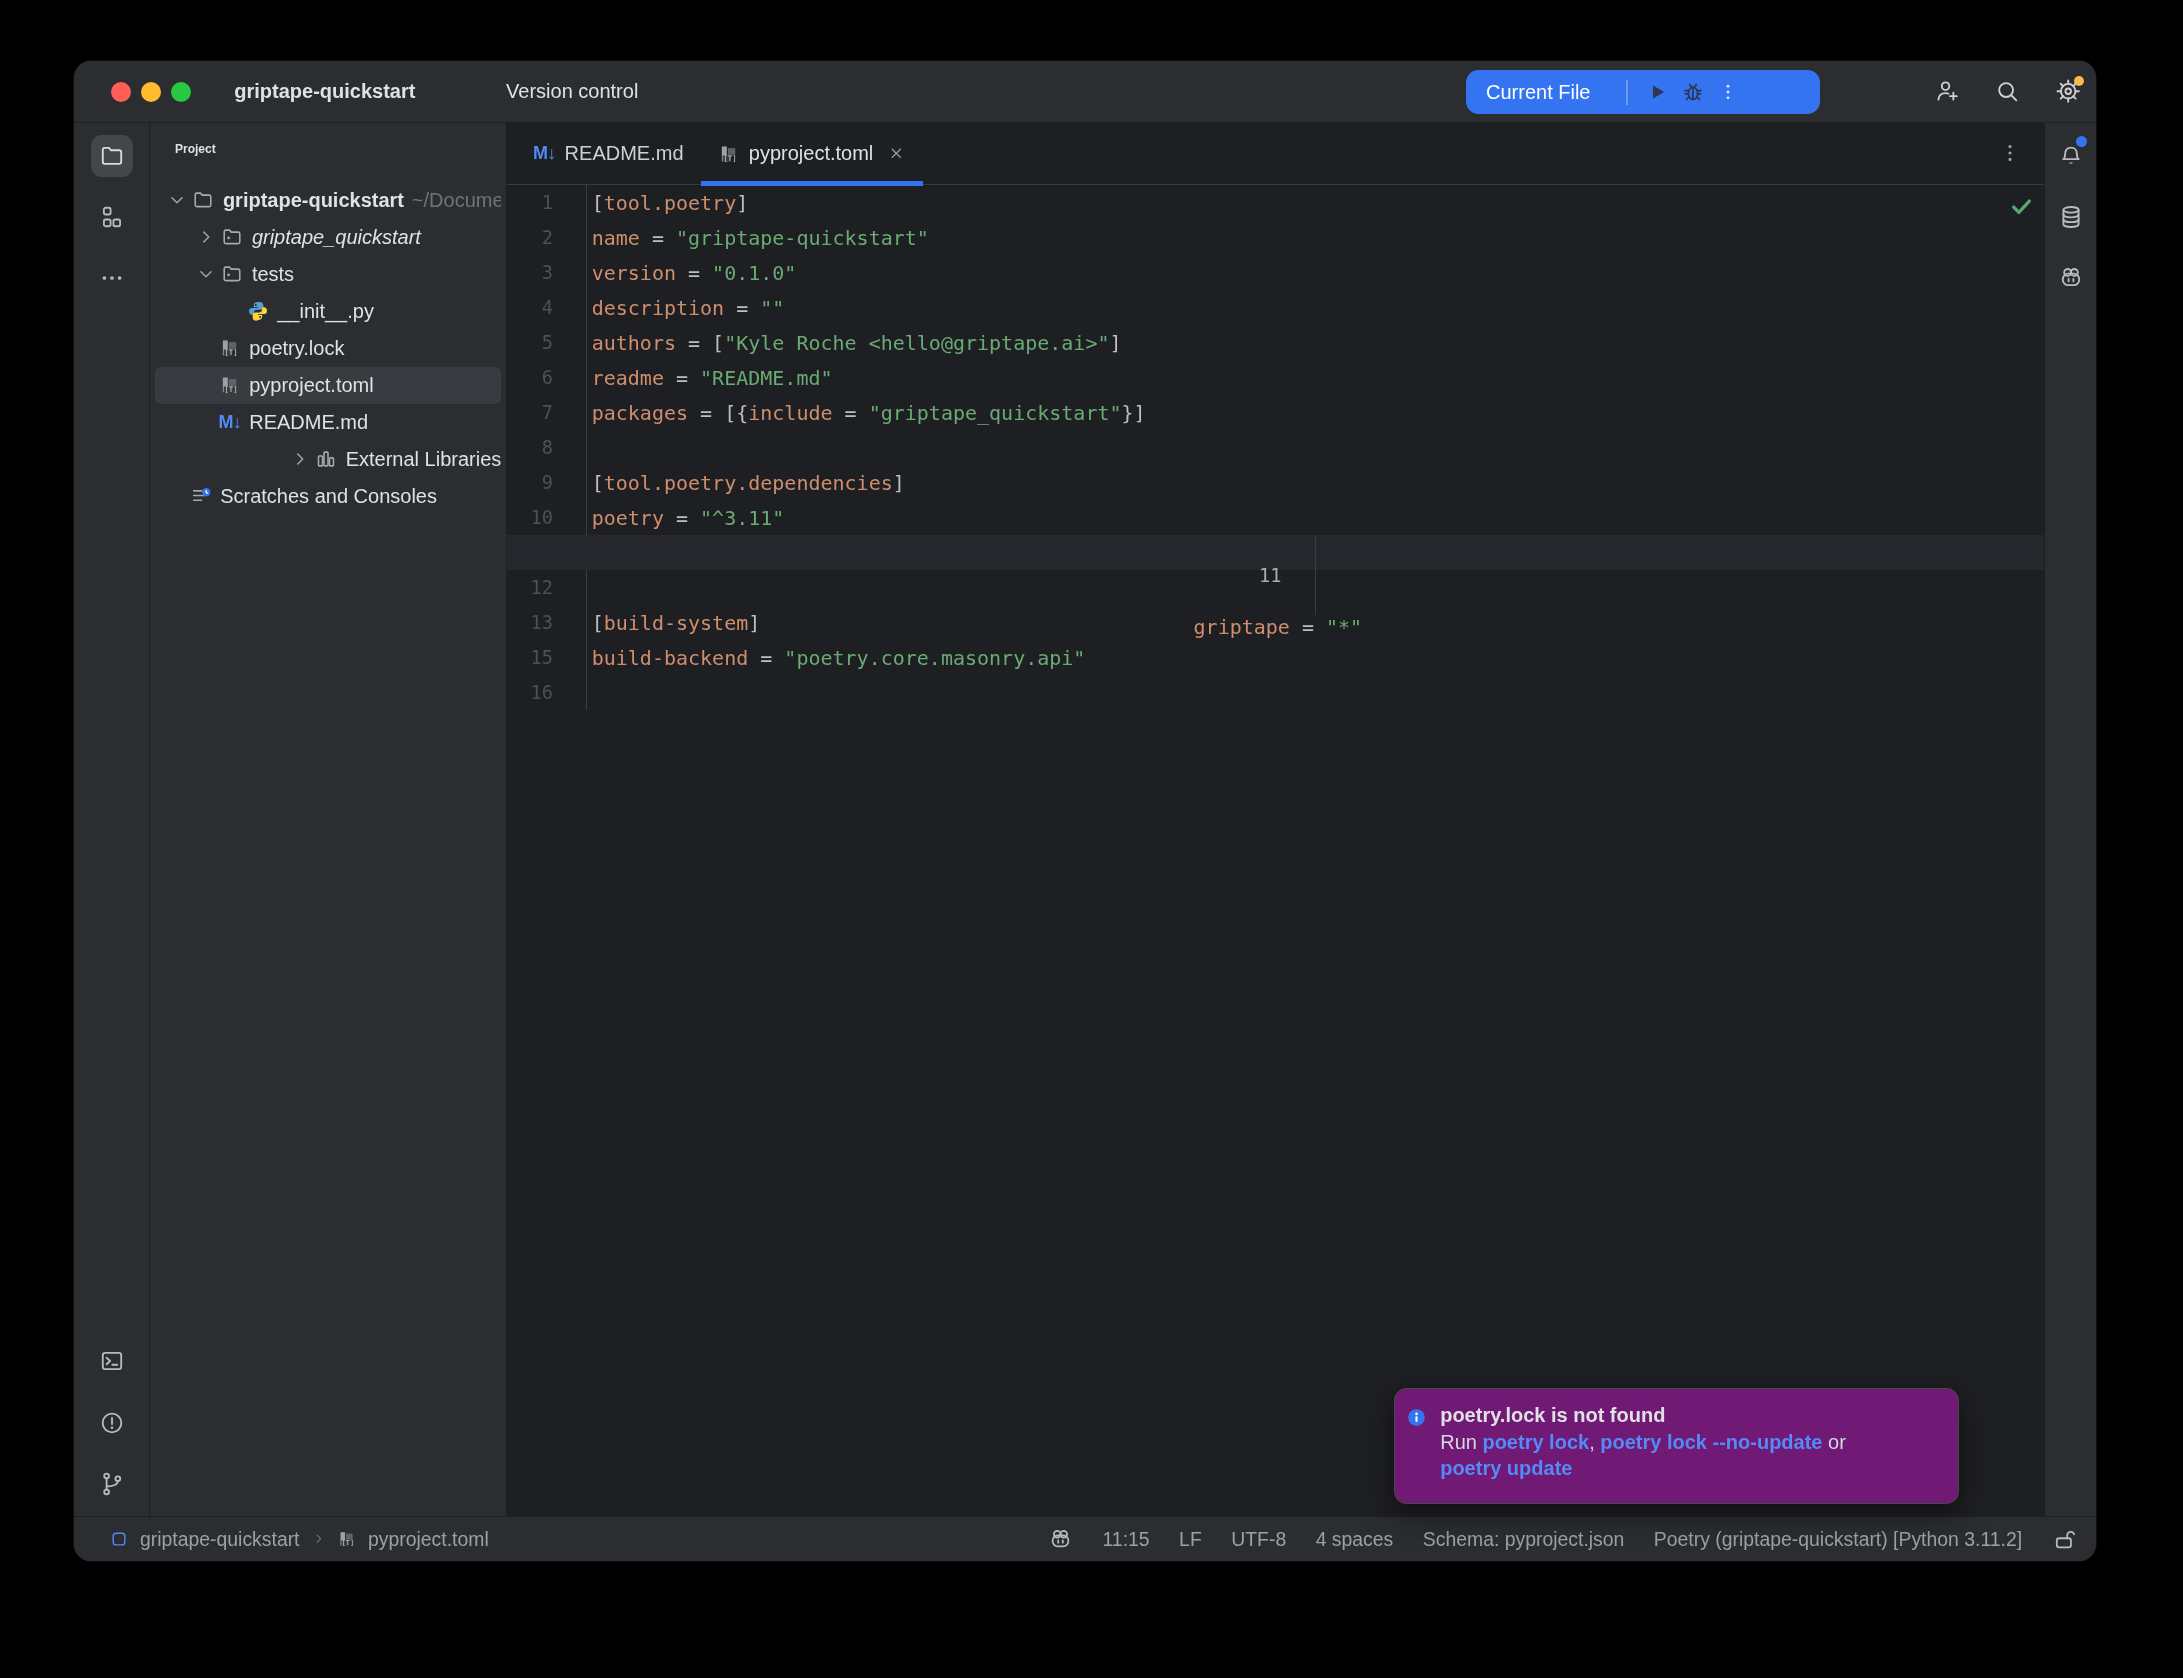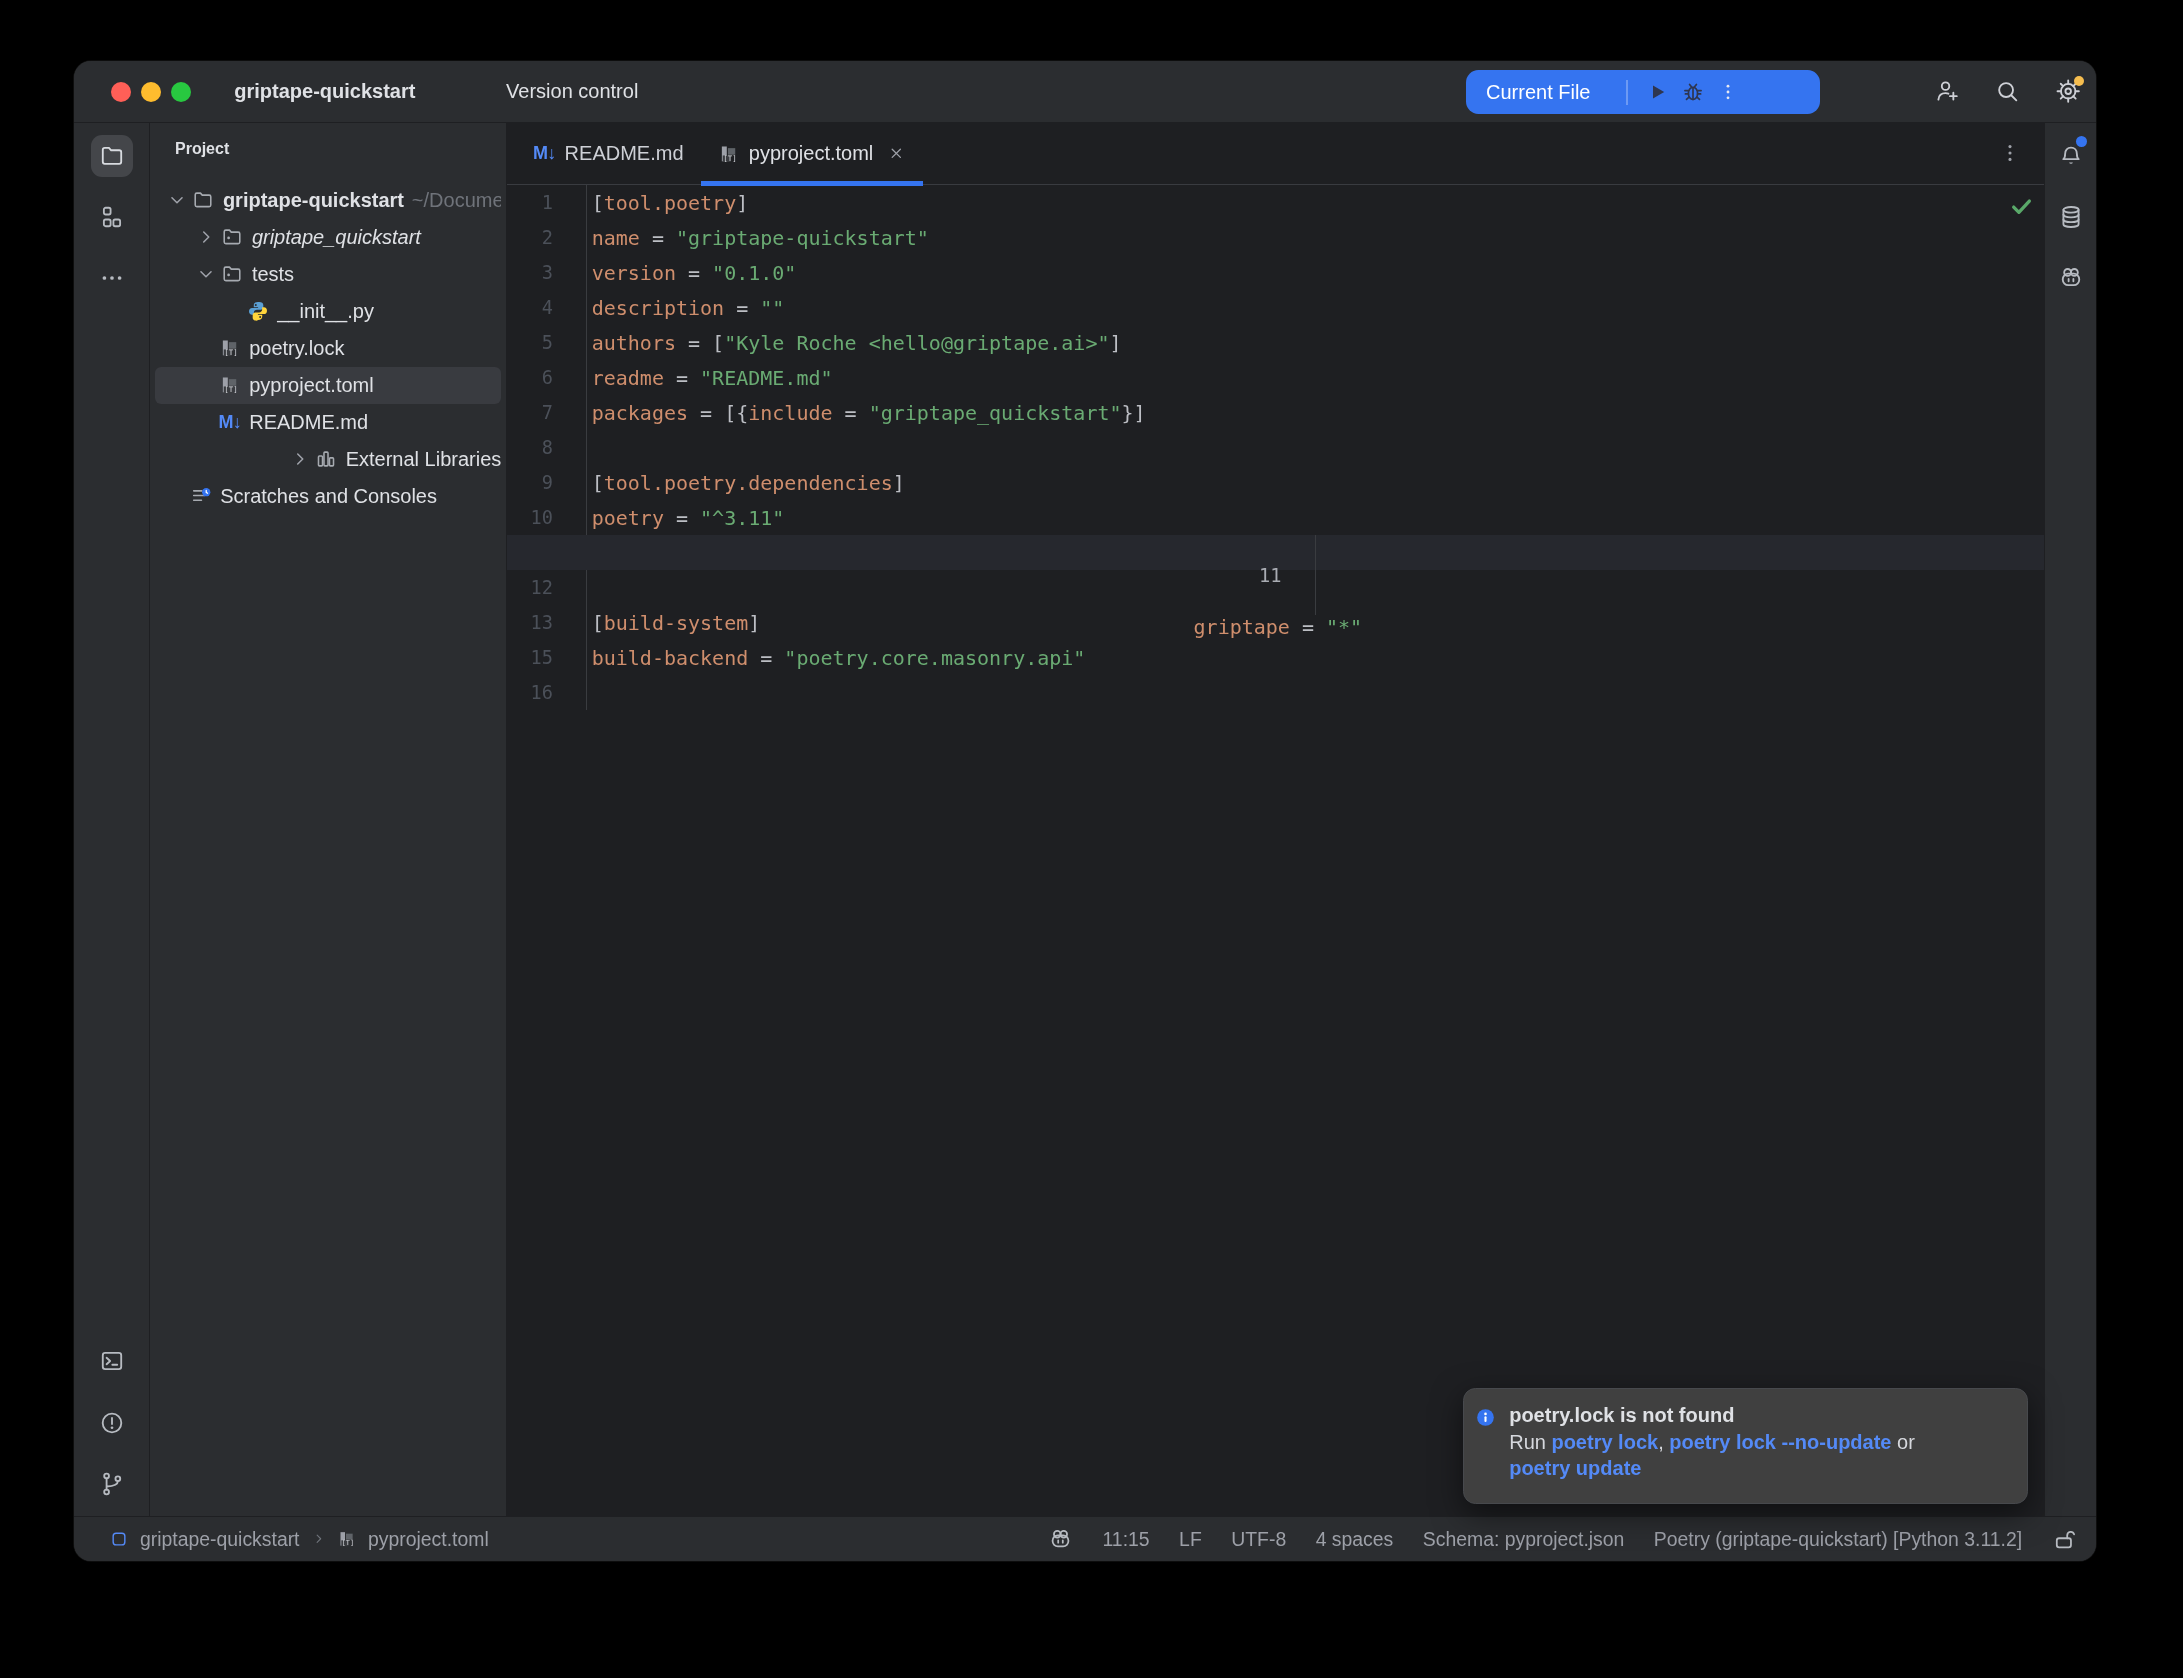--- a/index.html
+++ b/index.html
@@ -47,21 +47,21 @@
               color:#B7BBC1;margin-bottom:19.4px;position:relative;}
   .stripe-btn.active{background:#44464A;color:#D8DBE0;}
   .stripe-btn .s-ic{width:26px;height:26px;}
   .stripe .spacer{flex:1;}
   .stripe.right .stripe-btn{width:39px;}
 
   
   .project-panel{width:357px;flex:0 0 357px;background:var(--panel);border-right:1.6px solid var(--border-dark);
                  overflow:hidden;display:flex;flex-direction:column;}
   .pp-header{height:51px;display:flex;align-items:center;padding-left:25px;gap:21px;color:var(--text);
-             font-size:16px;font-weight:700;}
+             font-size:12px;font-weight:700;}
   .pp-header .chev{width:18.6px;height:18.6px;color:var(--dim);}
   .tree{margin-top:7.8px;}
   .tree-row{height:37px;display:flex;align-items:center;margin:0 4.7px;border-radius:6.2px;color:var(--text);
             font-size:20px;white-space:nowrap;overflow:hidden;}
   .tree-row.selected{background:var(--sel);}
   .tree-row .chev{width:22px;height:22px;flex:0 0 22px;color:var(--dim);margin-right:4.7px;}
   .tree-row .t-icon{width:22px;height:22px;flex:0 0 22px;margin-right:8.5px;color:#A6AAB0;display:flex;
                     align-items:center;justify-content:center;}
   .tree-row .suffix{color:var(--dimmer);margin-left:7.8px;}
   .md-glyph{color:var(--link);font-weight:700;font-size:18px;letter-spacing:-0.8px;font-family:"Liberation Sans",sans-serif;}
@@ -90,21 +90,21 @@
   
   .statusbar{height:45px;flex:0 0 45px;background:var(--panel);border-top:1.6px solid var(--border-dark);
              display:flex;align-items:center;padding:0 19.4px 0 35px;color:var(--dim);font-size:19.4px;}
   .crumbs{display:flex;align-items:center;gap:11px;}
   .crumb-ic{width:20px;height:20px;display:flex;align-items:center;justify-content:center;}
   .crumbs .chev{width:15.5px;height:15.5px;color:var(--dimmer);}
   .status-right{margin-left:auto;display:flex;align-items:center;gap:29.5px;}
   .st-ic{width:25px;height:25px;color:#B7BBC1;}
 
   
-  .notification{position:absolute;left:1389px;top:1327px;width:565px;height:116px;background:#404040;
+  .notification{position:absolute;left:1320px;top:1327px;width:565px;height:116px;background:#701a75;
                 border:0.8px solid #47494D;border-radius:12.4px;box-shadow:0 9.3px 31px rgba(0,0,0,.5);
                 display:flex;padding:13.2px 15.5px 0 11px;overflow:hidden;}
   .notif-icon{width:21px;height:21px;flex:0 0 21px;margin-top:4.7px;margin-right:13.2px;}
   .notif-title{color:var(--text);font-size:20px;font-weight:700;line-height:26.4px;}
   .notif-line{color:#D6D8DD;font-size:20px;line-height:26.4px;}
   .notif-line .lnk{color:var(--link);font-weight:bold;}
 
   svg{display:block;width:100%;height:100%;}
 </style>
 </head>

